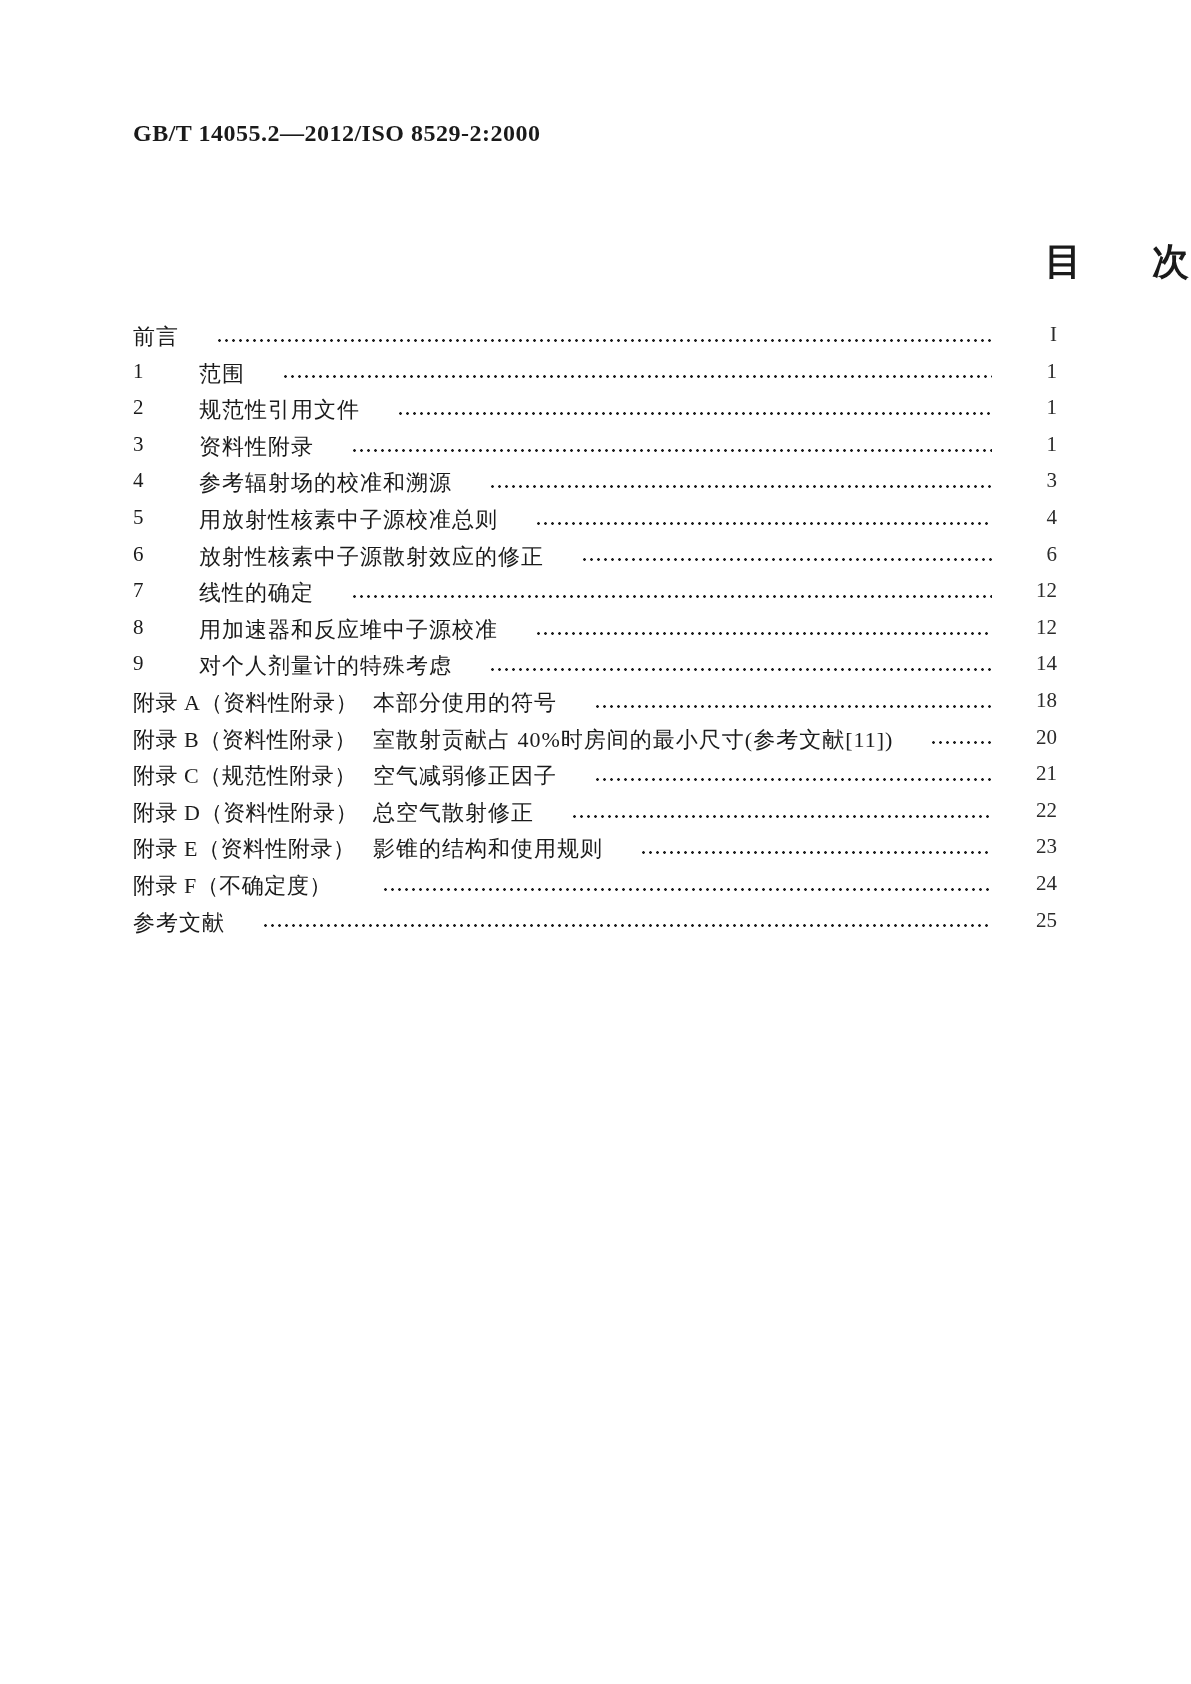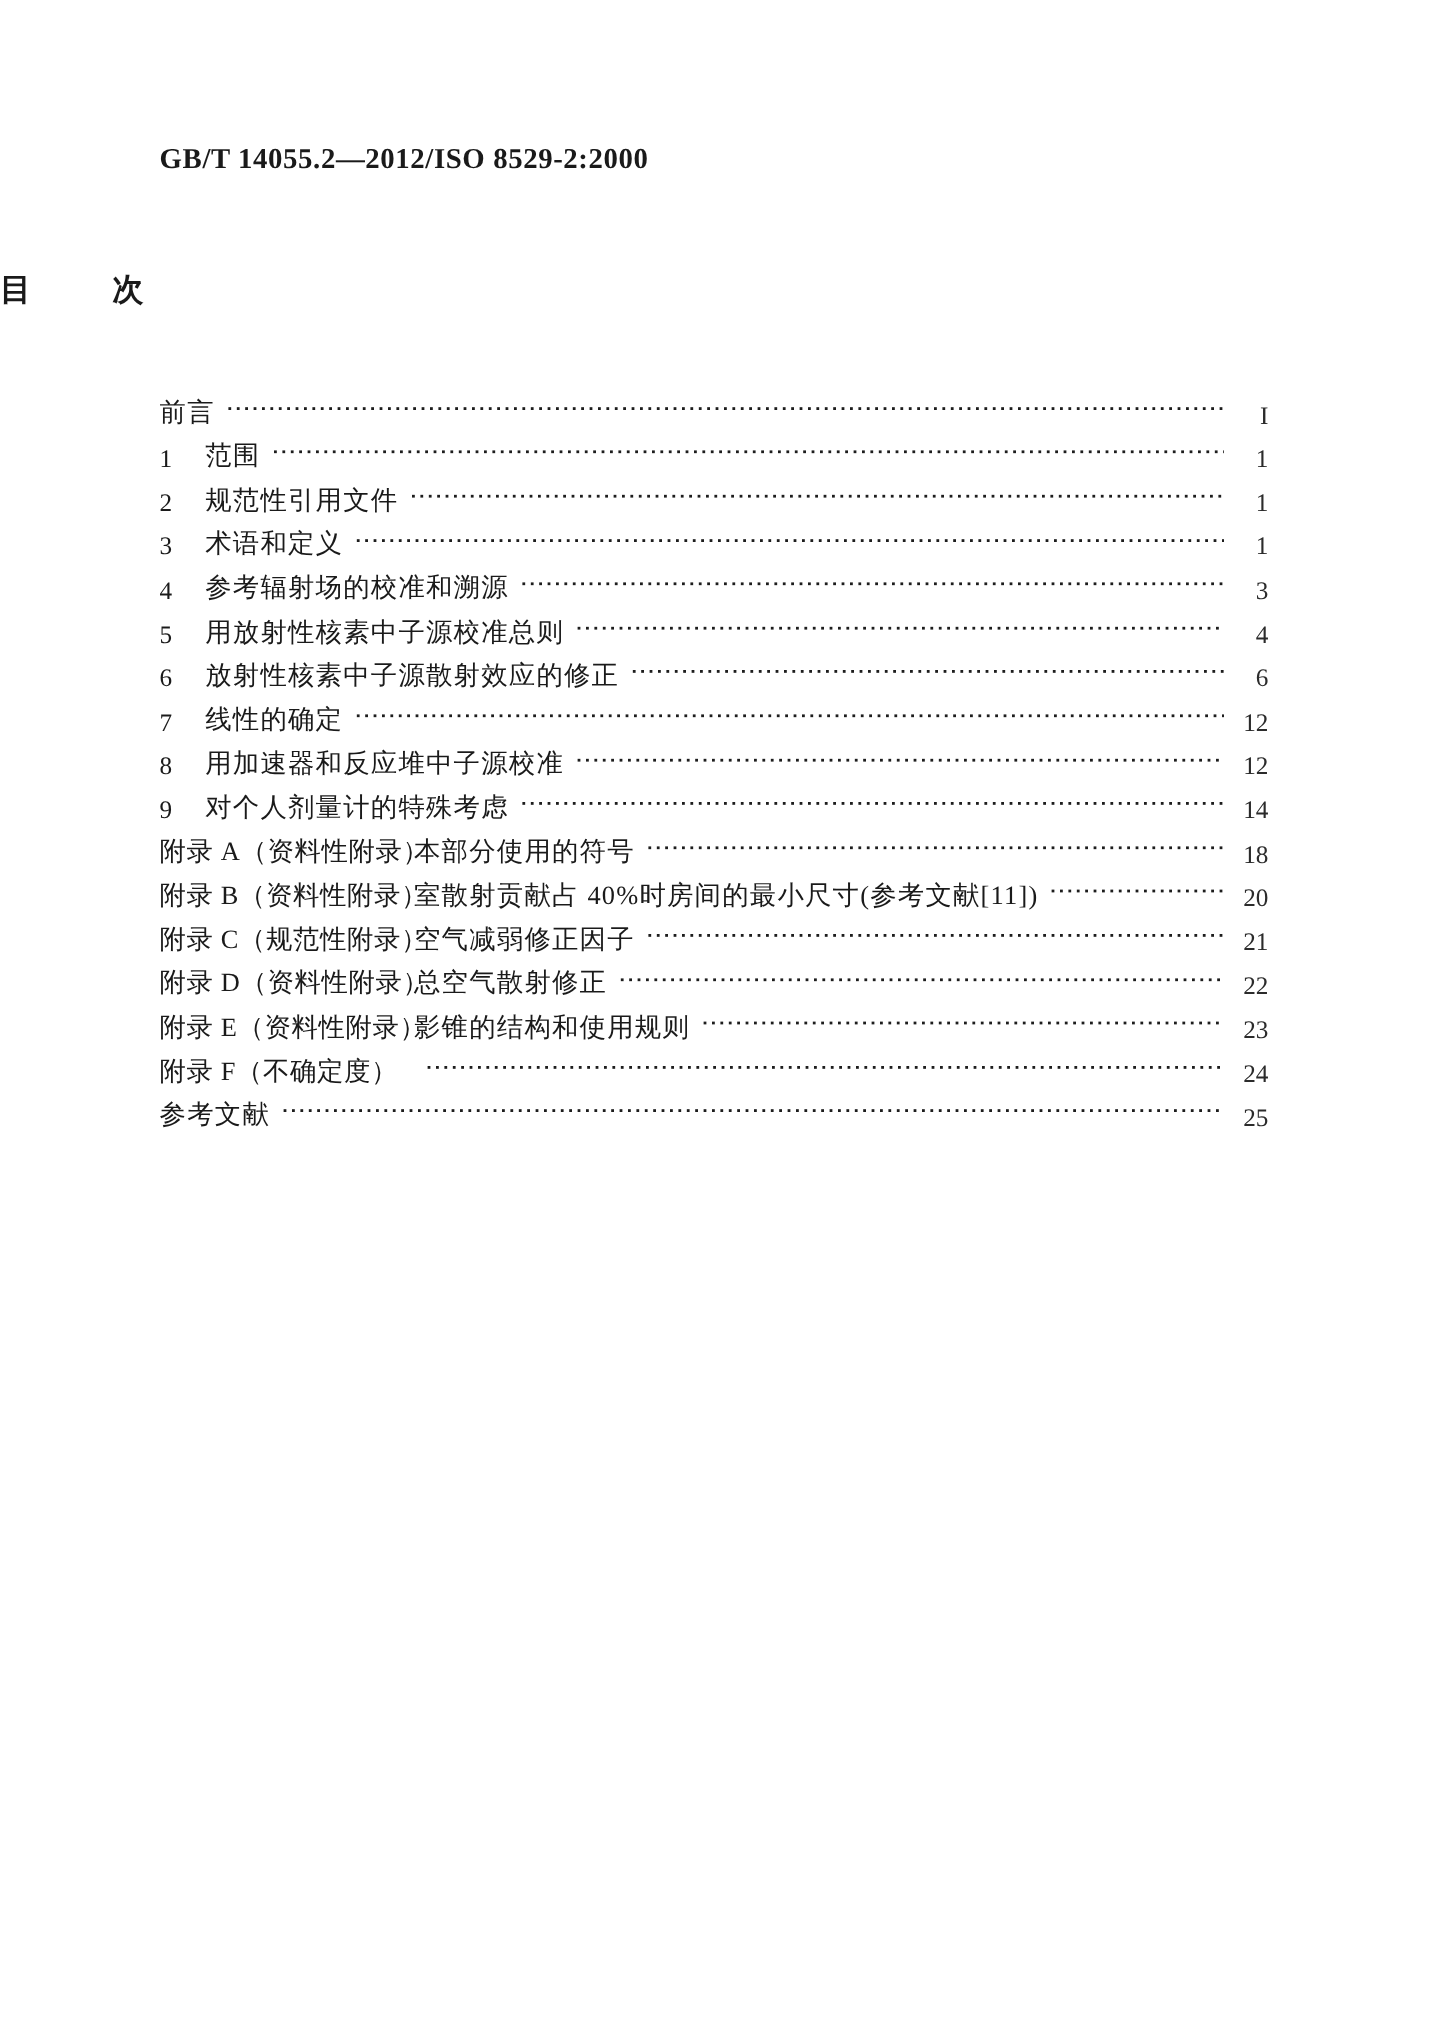--- a/index.html
+++ b/index.html
@@ -18,40 +18,41 @@
     left: 133px; top: 120px;
     font-size: 24px;
     font-weight: bold;
     letter-spacing: 0.5px;
     white-space: nowrap;
     text-align: right;
   }
 
   .doc-title {
     position: absolute;
-    top: 224px; left: 0; right: 0;
-    text-align: left;
-    font-size: 26px;
+    top: 237px; left: 0; right: 0;
+    text-align: right;
+    font-size: 37px;
     font-weight: bold;
     word-spacing: 57px;
     letter-spacing: 2px;
     white-space: nowrap;
   }
 
   .toc {
     position: absolute;
     left: 133px; right: 134px;
     top: 322px;
   }
   .toc-row {
     display: flex;
-    align-items: flex-end;
+    align-items: flex-start;
     height: 36.6px;
     font-size: 22px;
     white-space: nowrap;
+    gap: 28px;
   }
   .toc-num {
     flex: none;
     width: 38px;
     font-size: 21px;
   }
   .toc-prefix {
     flex: none;
     width: 212px;
     letter-spacing: 0.5px;
@@ -103,21 +104,21 @@
 
     <div class="toc-row">
       <span class="toc-num">2</span>
       <span class="toc-label">规范性引用文件</span>
       <span class="leader"></span>
       <span class="toc-page">1</span>
     </div>
 
     <div class="toc-row">
       <span class="toc-num">3</span>
-      <span class="toc-label">术语和定义</span>
+      <span class="toc-label">资料性附录</span>
       <span class="leader"></span>
       <span class="toc-page">1</span>
     </div>
 
     <div class="toc-row">
       <span class="toc-num">4</span>
       <span class="toc-label">参考辐射场的校准和溯源</span>
       <span class="leader"></span>
       <span class="toc-page">3</span>
     </div>

